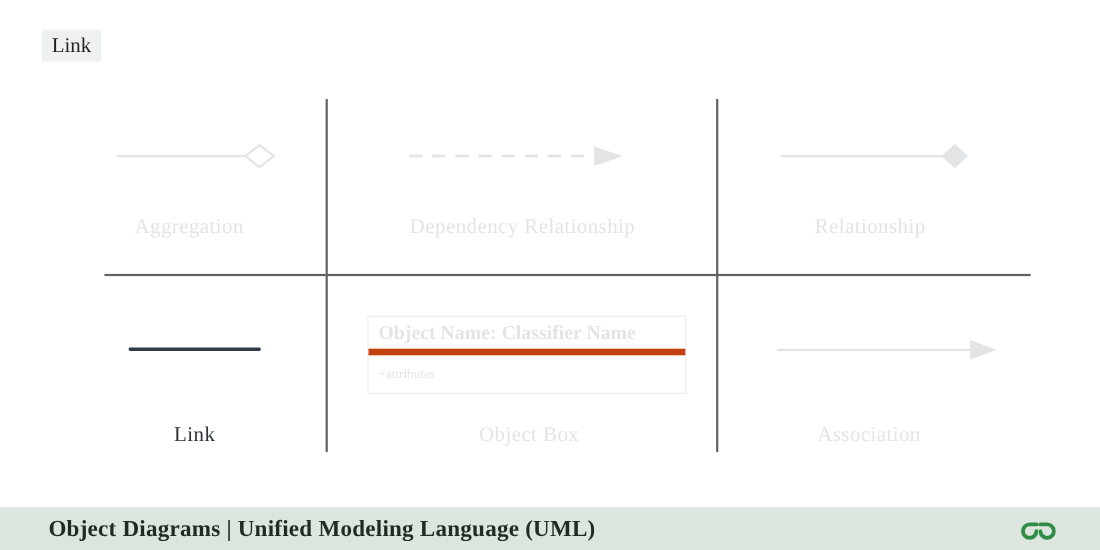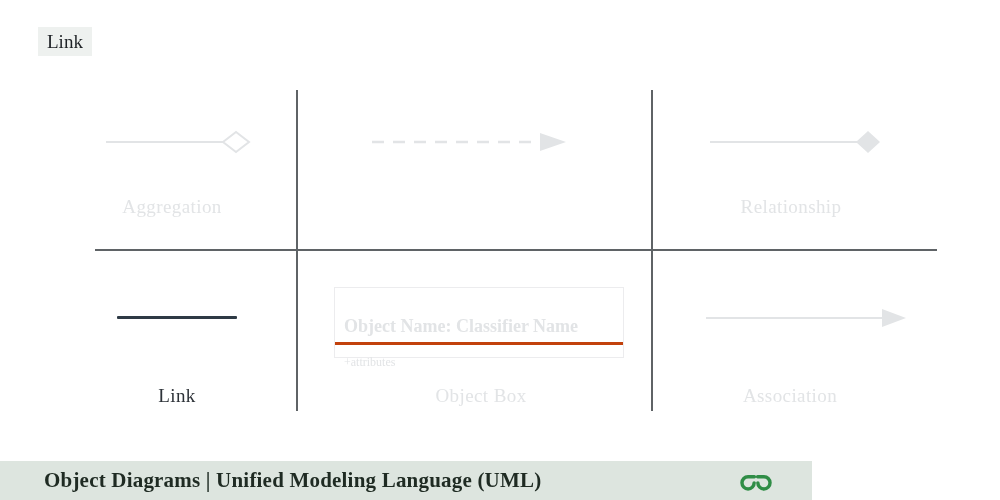--- a/index.html
+++ b/index.html
@@ -42,32 +42,32 @@
     position:absolute; left:117px; top:316px; width:120px; height:3px;
     background:var(--highlight-dark,#2e3a45); border-radius:1px;
   }
 
   
   .obox {
     position:absolute; left:334px; top:287px; width:290px; height:71px;
     border:1px solid #ececee; background:#ffffff; box-sizing:border-box;
   }
   .obox-title {
-    height:35px; box-sizing:border-box; border-bottom:3px solid #c2410c;
+    height:35px; box-sizing:border-box; border-bottom:6px solid #c2410c;
     display:flex; align-items:center; padding:0 9px;
-    font-size:18px; font-weight:bold; color:#e2e4e6; white-space:nowrap; overflow:hidden;margin-top:22px;
+    font-size:18px; font-weight:bold; color:#e2e4e6; white-space:nowrap; overflow:hidden;
   }
   .obox-attrs {
     height:34px; display:flex; align-items:center; padding:0 9px;
     font-size:12px; color:#e2e4e6; white-space:nowrap;
   }
 
   
   .footer {
-    position:absolute; left:0; top:461px; width:812px; height:39px;
+    position:absolute; left:0; top:461px; width:1000px; height:39px;
     background:var(--footer-bg,#dde5df); display:flex; align-items:center;
   }
   .footer-title {
     margin-left:44px; font-size:21px; font-weight:600; color:#1f2b23; letter-spacing:.2px;
   }
   .footer-logo { position:absolute; right:38px; top:8px; display:block; }
   .logo-stroke { stroke:var(--accent-green,#2f8d46); }
 </style>
 </head>
 <body>
@@ -83,20 +83,21 @@
   <svg class="connector" style="left:106px;top:127px" width="145" height="30" viewBox="0 0 145 30">
     <line x1="0" y1="15" x2="117" y2="15" class="faded-stroke" stroke-width="2"></line>
     <polygon points="117,15 130,5 143,15 130,25" fill="#ffffff" class="faded-stroke" stroke-width="2"></polygon>
   </svg>
   <div class="cell-label row1" style="left:172px">Aggregation</div>
 
   <svg class="connector" style="left:370px;top:127px" width="200" height="30" viewBox="0 0 200 30">
     <line x1="2" y1="15" x2="170" y2="15" class="faded-stroke" stroke-width="2.5" stroke-dasharray="12 9"></line>
     <path d="M170,6 L196,15 L170,24 Z" class="faded-fill"></path>
   </svg>
+  <div class="cell-label row1" style="left:475px">Dependency Relationship</div>
 
   <svg class="connector" style="left:710px;top:127px" width="170" height="30" viewBox="0 0 170 30">
     <line x1="0" y1="15" x2="150" y2="15" class="faded-stroke" stroke-width="2"></line>
     <polygon points="146,15 158,4 170,15 158,26" class="faded-fill"></polygon>
   </svg>
   <div class="cell-label row1" style="left:791px">Relationship</div>
 
   <div class="link-line"></div>
   <div class="cell-label row2 dark-label" style="left:177px">Link</div>
 

